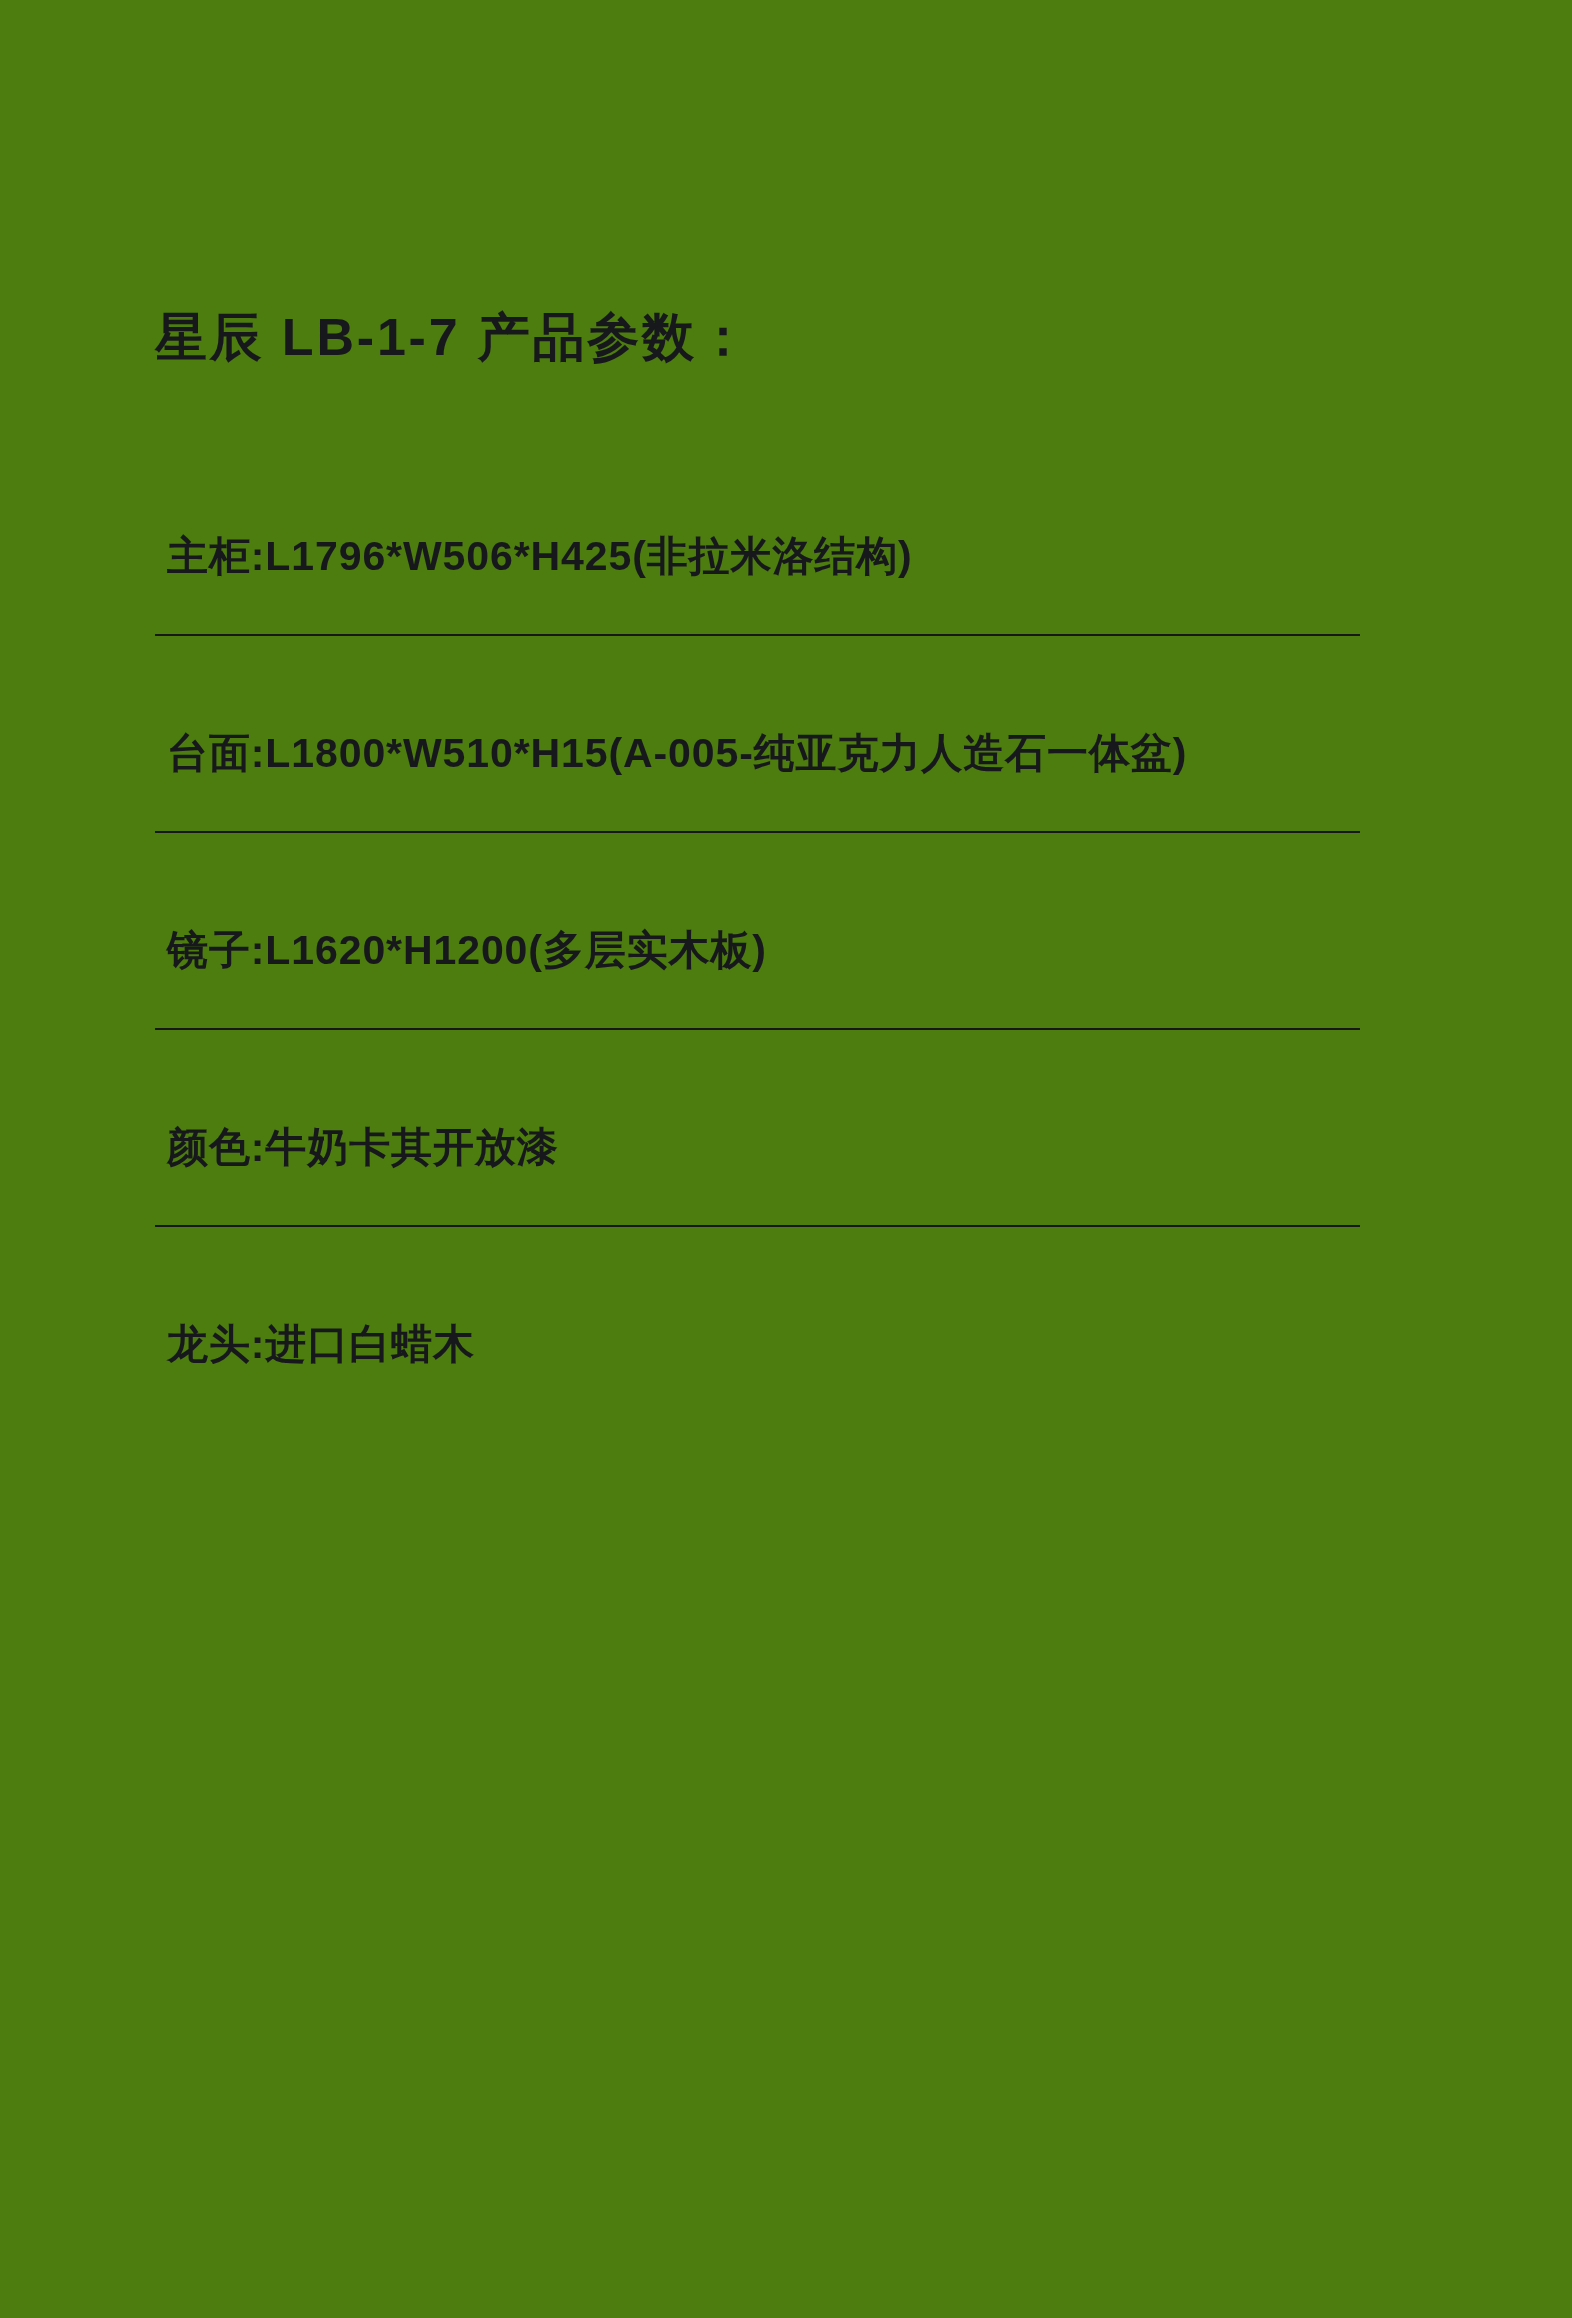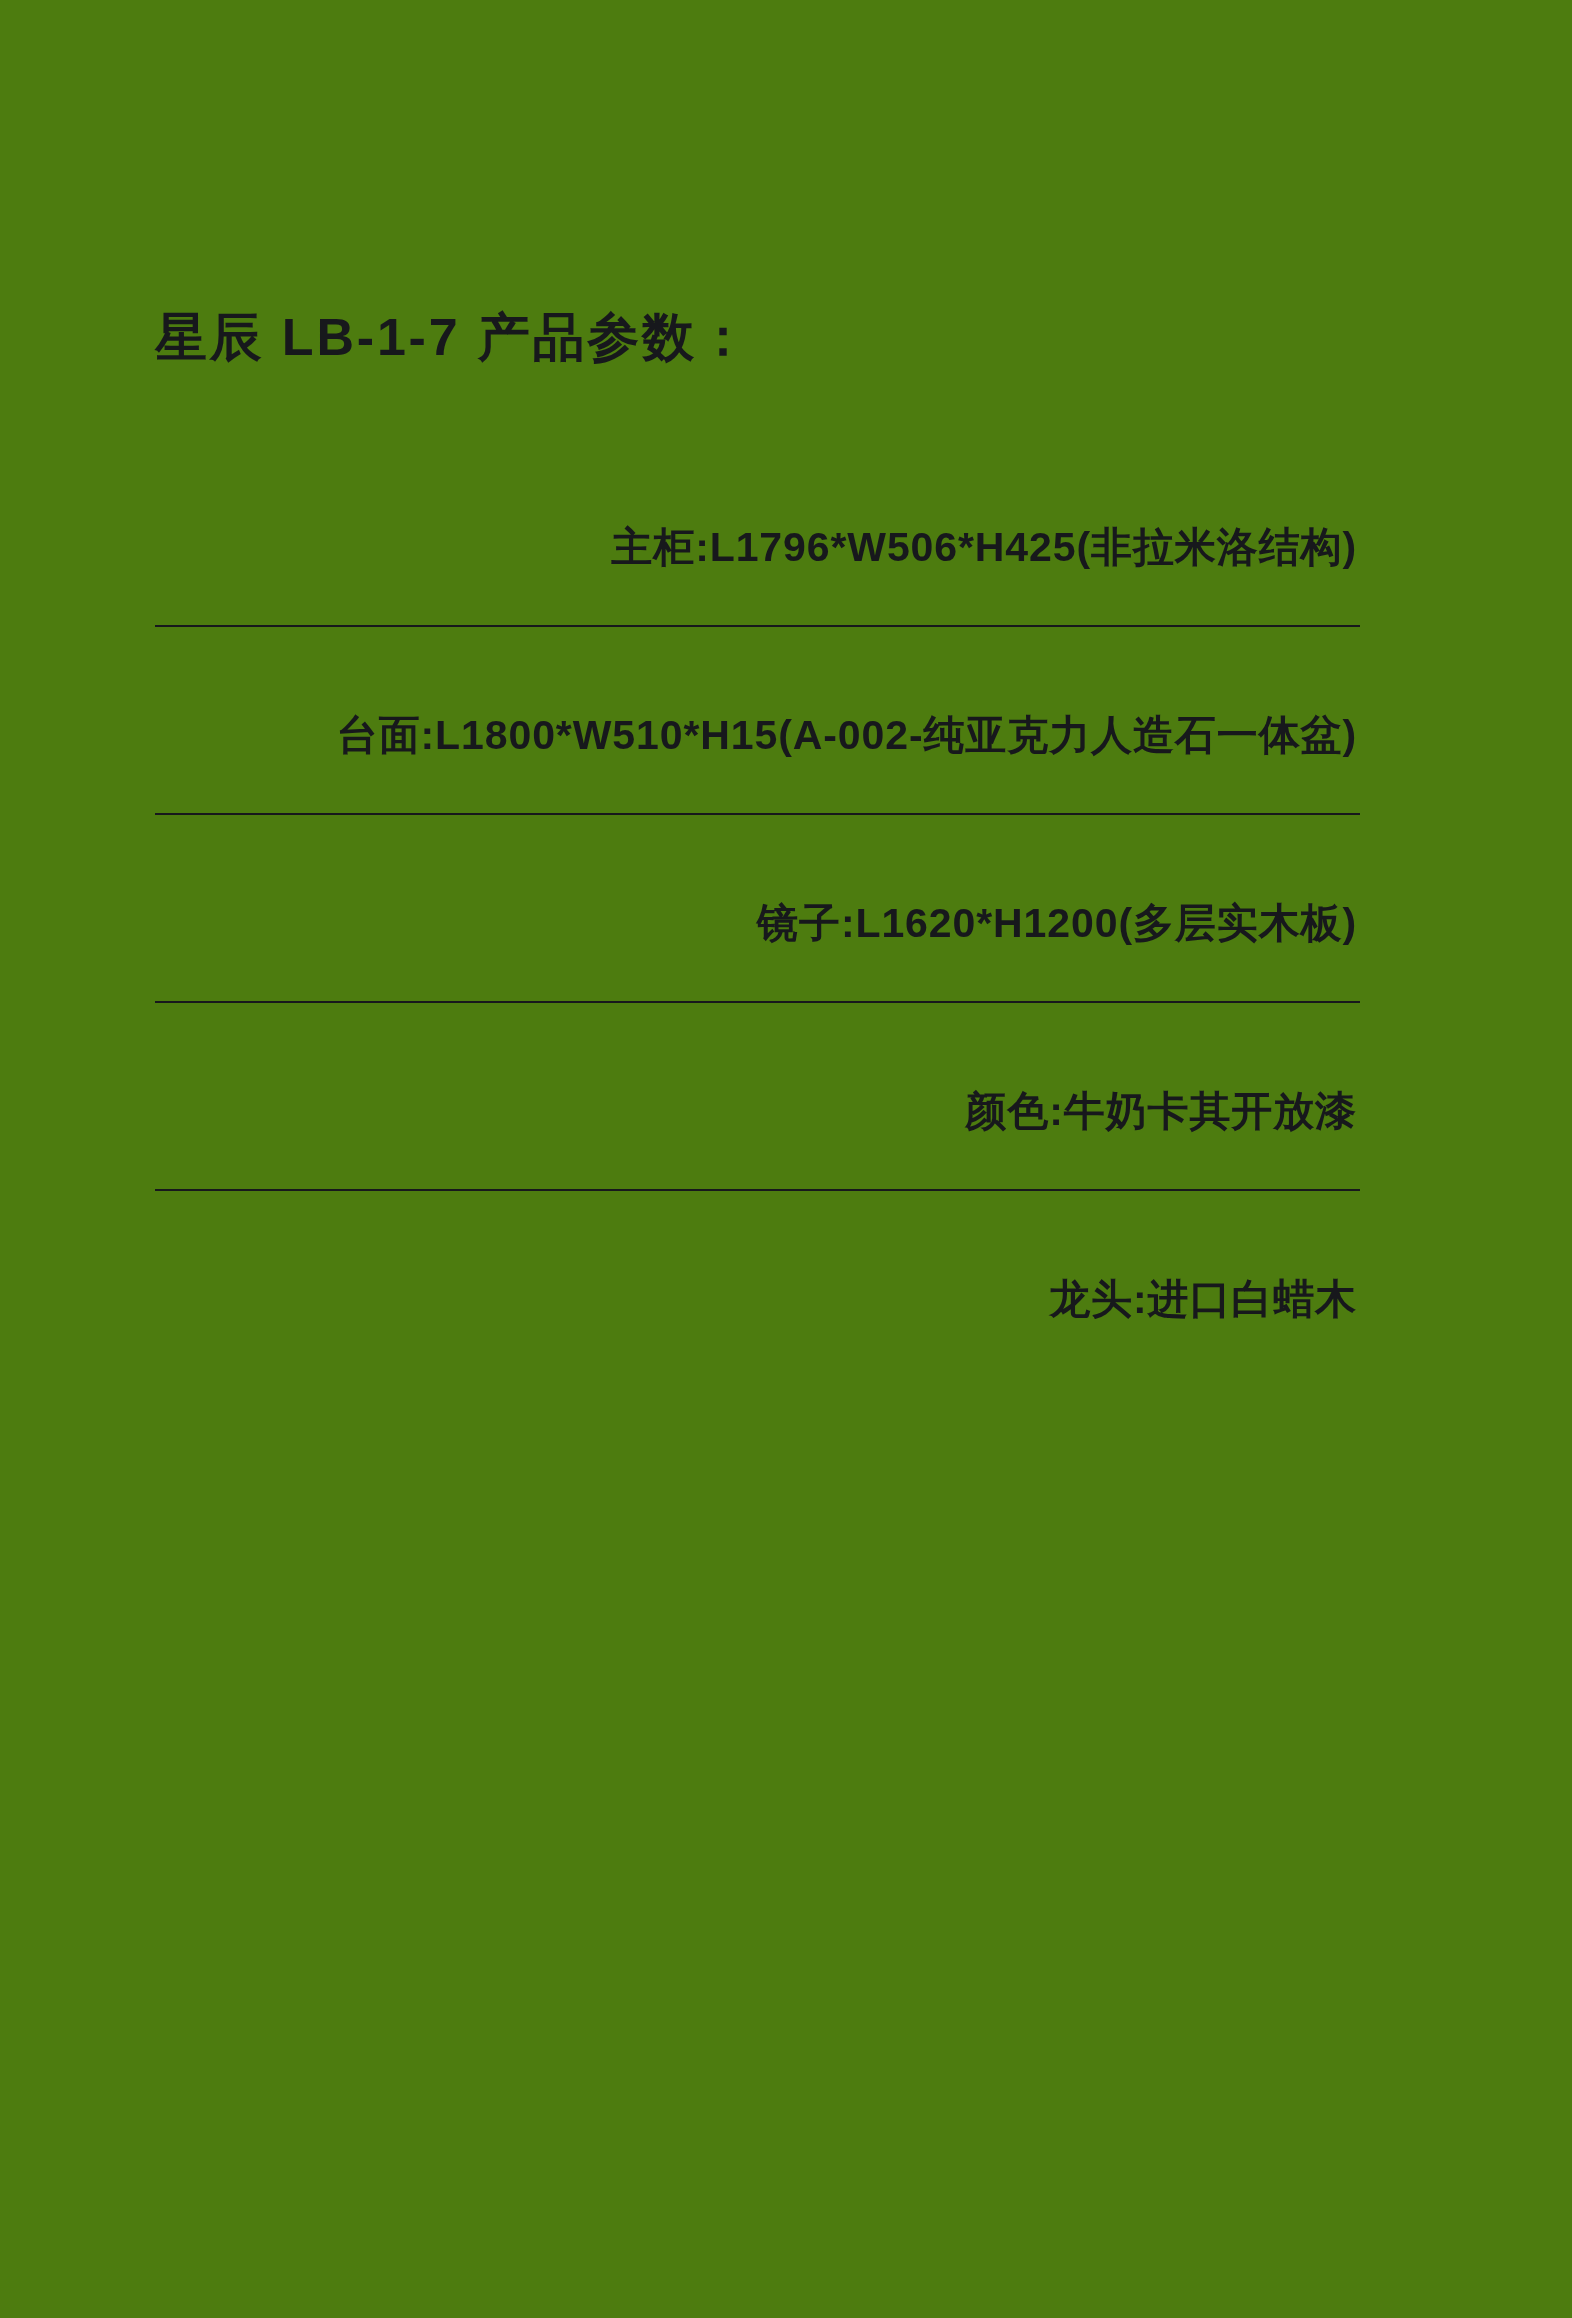--- a/index.html
+++ b/index.html
@@ -34,29 +34,28 @@
     left: 155px;
     top: 439px;
     width: 1205px;
   }
   .spec-row {
     position: relative;
     height: 185px;
     box-sizing: border-box;
   }
   .spec-text {
-    margin: 3px;
+    margin: 12px;
     padding-top: 85px;
     font-size: 41px;
     line-height: 1;
     font-weight: 600;
     letter-spacing: 0.9px;
     color: #17181c;
     white-space: nowrap;
-    text-align: right;
   }
   .divider {
     position: absolute;
     left: 0;
     bottom: 0;
     width: 100%;
     height: 1.9px;
     background: #17181c;
   }
 </style>
@@ -68,21 +67,21 @@
   <h1 class="title">星辰 LB-1-7 产品参数：</h1>
 
   <div class="specs">
 
     <div class="spec-row">
       <p class="spec-text">主柜:L1796*W506*H425(非拉米洛结构)</p>
       <div class="divider"></div>
     </div>
 
     <div class="spec-row">
-      <p class="spec-text">台面:L1800*W510*H15(A-002-纯亚克力人造石一体盆)</p>
+      <p class="spec-text">台面:L1800*W510*H15(A-005-纯亚克力人造石一体盆)</p>
       <div class="divider"></div>
     </div>
 
     <div class="spec-row">
       <p class="spec-text">镜子:L1620*H1200(多层实木板)</p>
       <div class="divider"></div>
     </div>
 
 
 

